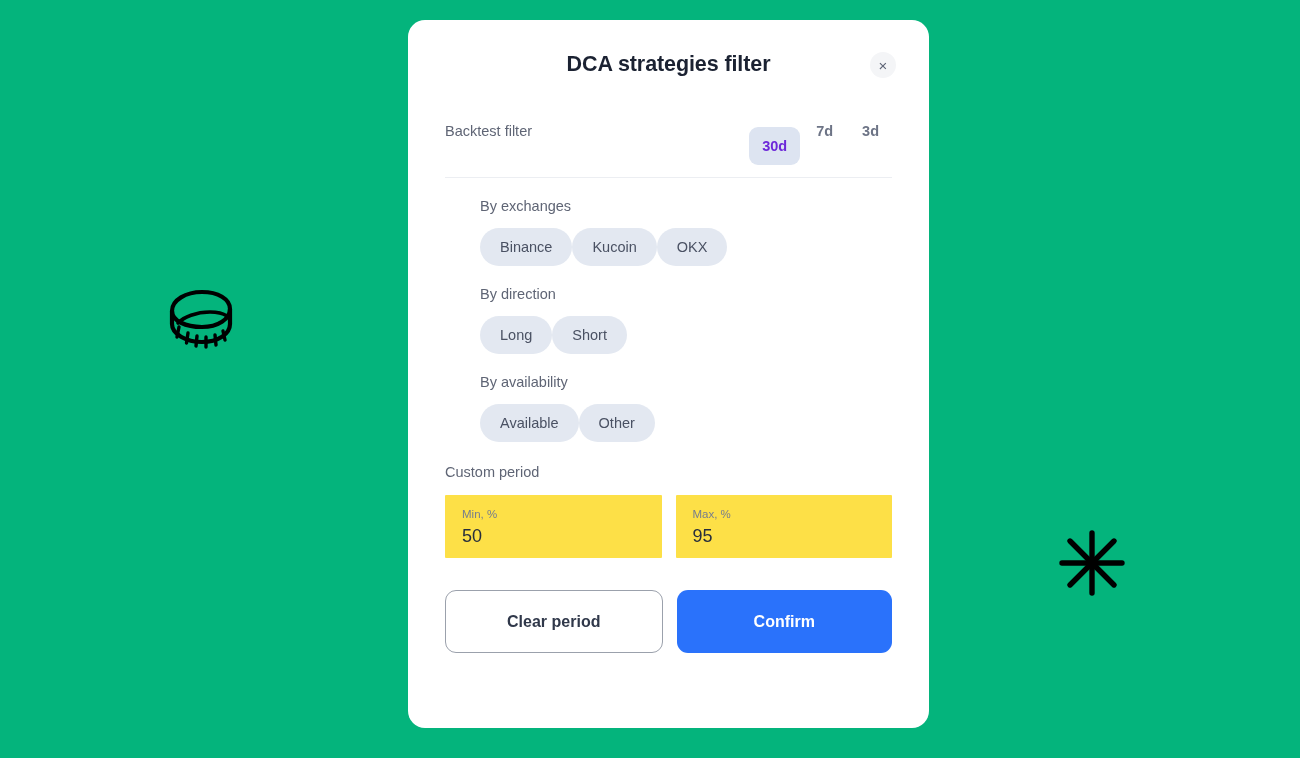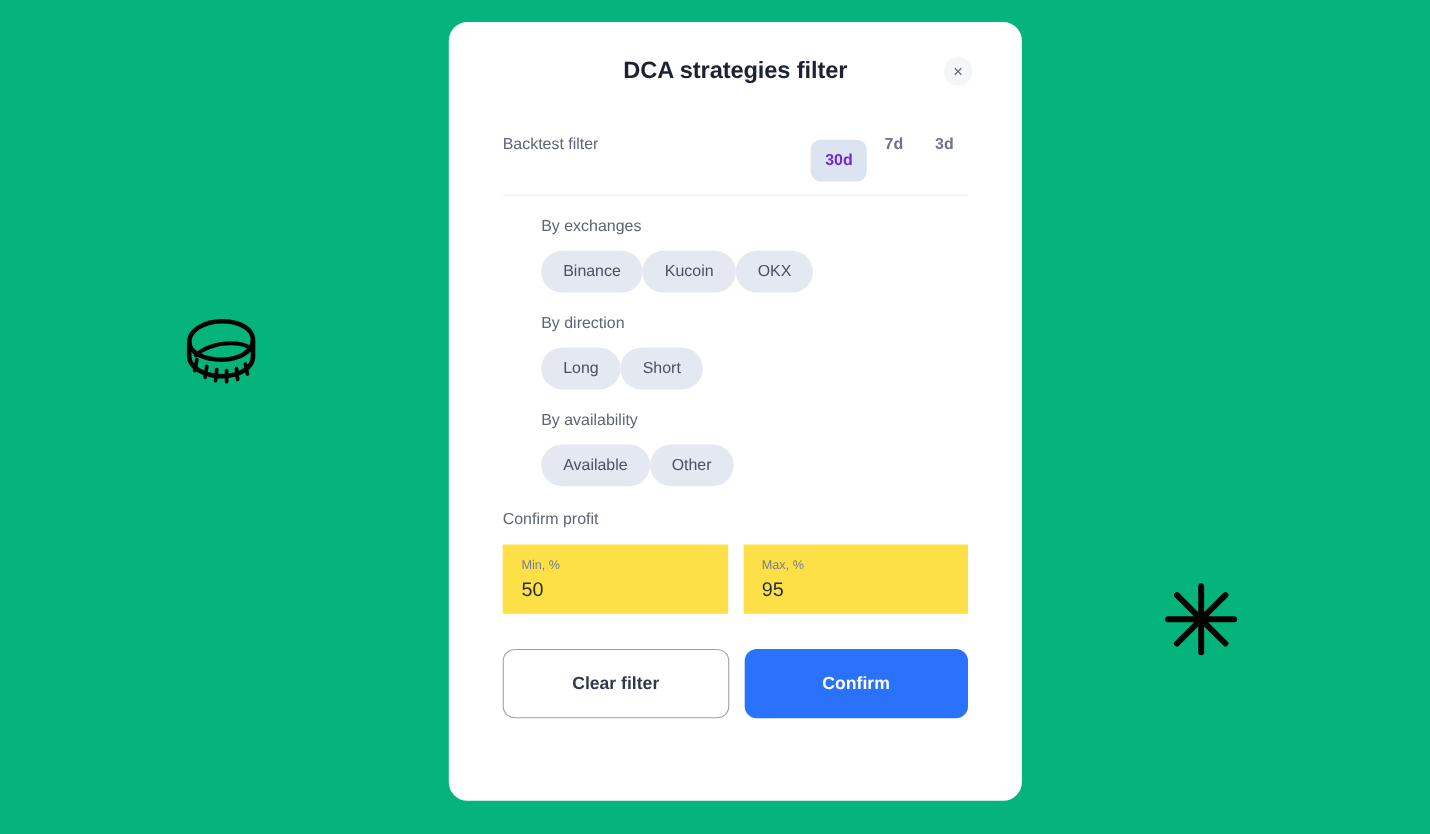--- a/index.html
+++ b/index.html
@@ -26,21 +26,21 @@
 
   
   .modal-card {
     position: absolute;
     left: 408px;
     top: 20px;
     width: 521px;
     height: 708px;
     background: #ffffff;
     border-radius: 17px;
-    padding: 0 49px;
+    padding: 0 37px;
   }
 
   
   .modal-header {
     position: relative;
     height: 88px;
     display: flex;
     align-items: center;
     justify-content: center;
   }
@@ -247,31 +247,31 @@
 
   <div class="filter-section">
     <span class="section-label">By availability</span>
     <div class="chip-row">
       <button class="chip">Available</button>
       <button class="chip">Other</button>
     </div>
   </div>
 
   <div class="profit-section">
-    <span class="section-label">Confirm profit</span>
+    <span class="section-label">Custom period</span>
     <div class="input-row">
       <div class="input-field">
         <span class="input-label">Min, %</span>
         <span class="input-value" placeholder="Min, %">50</span>
       </div>
       <div class="input-field">
         <span class="input-label">Max, %</span>
         <span class="input-value" placeholder="Max, %">95</span>
       </div>
     </div>
   </div>
 
   <div class="footer-actions">
-    <button class="btn btn-secondary">Clear filter</button>
+    <button class="btn btn-secondary">Clear period</button>
     <button class="btn btn-primary">Confirm</button>
   </div>
 
 </div>
 
 </body></html>

